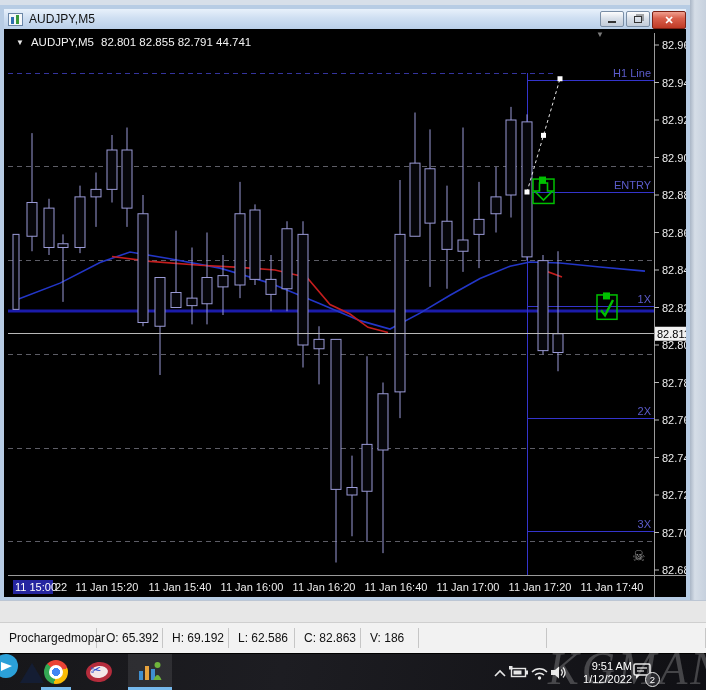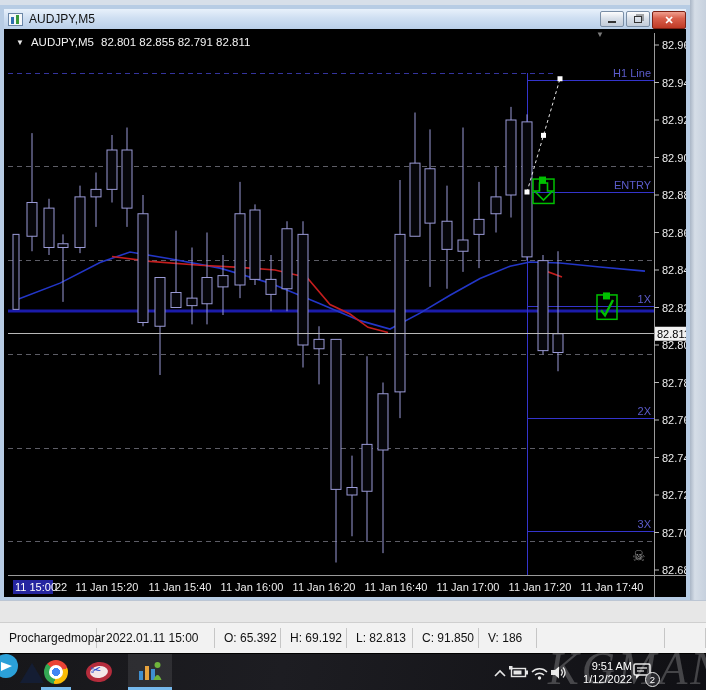--- a/index.html
+++ b/index.html
@@ -255,36 +255,35 @@
           <text x="252" y="586" font-size="11" font-family="&quot;Liberation Sans&quot;,sans-serif" fill="#ececec" text-anchor="middle">11 Jan 16:00</text>
           <text x="324" y="586" font-size="11" font-family="&quot;Liberation Sans&quot;,sans-serif" fill="#ececec" text-anchor="middle">11 Jan 16:20</text>
           <text x="396" y="586" font-size="11" font-family="&quot;Liberation Sans&quot;,sans-serif" fill="#ececec" text-anchor="middle">11 Jan 16:40</text>
           <text x="468" y="586" font-size="11" font-family="&quot;Liberation Sans&quot;,sans-serif" fill="#ececec" text-anchor="middle">11 Jan 17:00</text>
           <text x="540" y="586" font-size="11" font-family="&quot;Liberation Sans&quot;,sans-serif" fill="#ececec" text-anchor="middle">11 Jan 17:20</text>
           <text x="612" y="586" font-size="11" font-family="&quot;Liberation Sans&quot;,sans-serif" fill="#ececec" text-anchor="middle">11 Jan 17:40</text>
         </svg>
       <div class="ohlc-header">
         <span class="ohlc-caret">▼</span>
         <span>AUDJPY,M5</span>
-        <span>82.801 82.855 82.791 82.811</span>
+        <span>82.801 82.855 82.791 44.741</span>
       </div>
       <span class="chart-top-marker">▼</span>
       <span class="skull">☠</span>
     </div>
   </div>
 
   <div class="gray-band"></div>
 
   <div class="statusbar">
     <div class="seg seg-account">Prochargedmopar</div>
-    <div class="seg seg-date">2022.01.11 15:00</div>
     <div class="seg seg-o">O: 65.392</div>
     <div class="seg seg-h">H: 69.192</div>
-    <div class="seg seg-l">L: 82.813</div>
-    <div class="seg seg-c">C: 91.850</div>
+    <div class="seg seg-l">L: 62.586</div>
+    <div class="seg seg-c">C: 82.863</div>
     <div class="seg seg-v">V: 186</div>
     <div class="seg seg-empty"></div>
     <div class="seg seg-rest"></div>
   </div>
 
   <div class="taskbar">
     <span class="tg"></span>
     <span class="tri"></span>
     <span class="tb-icon chrome"></span>
     <span class="chrome-underline"></span>

